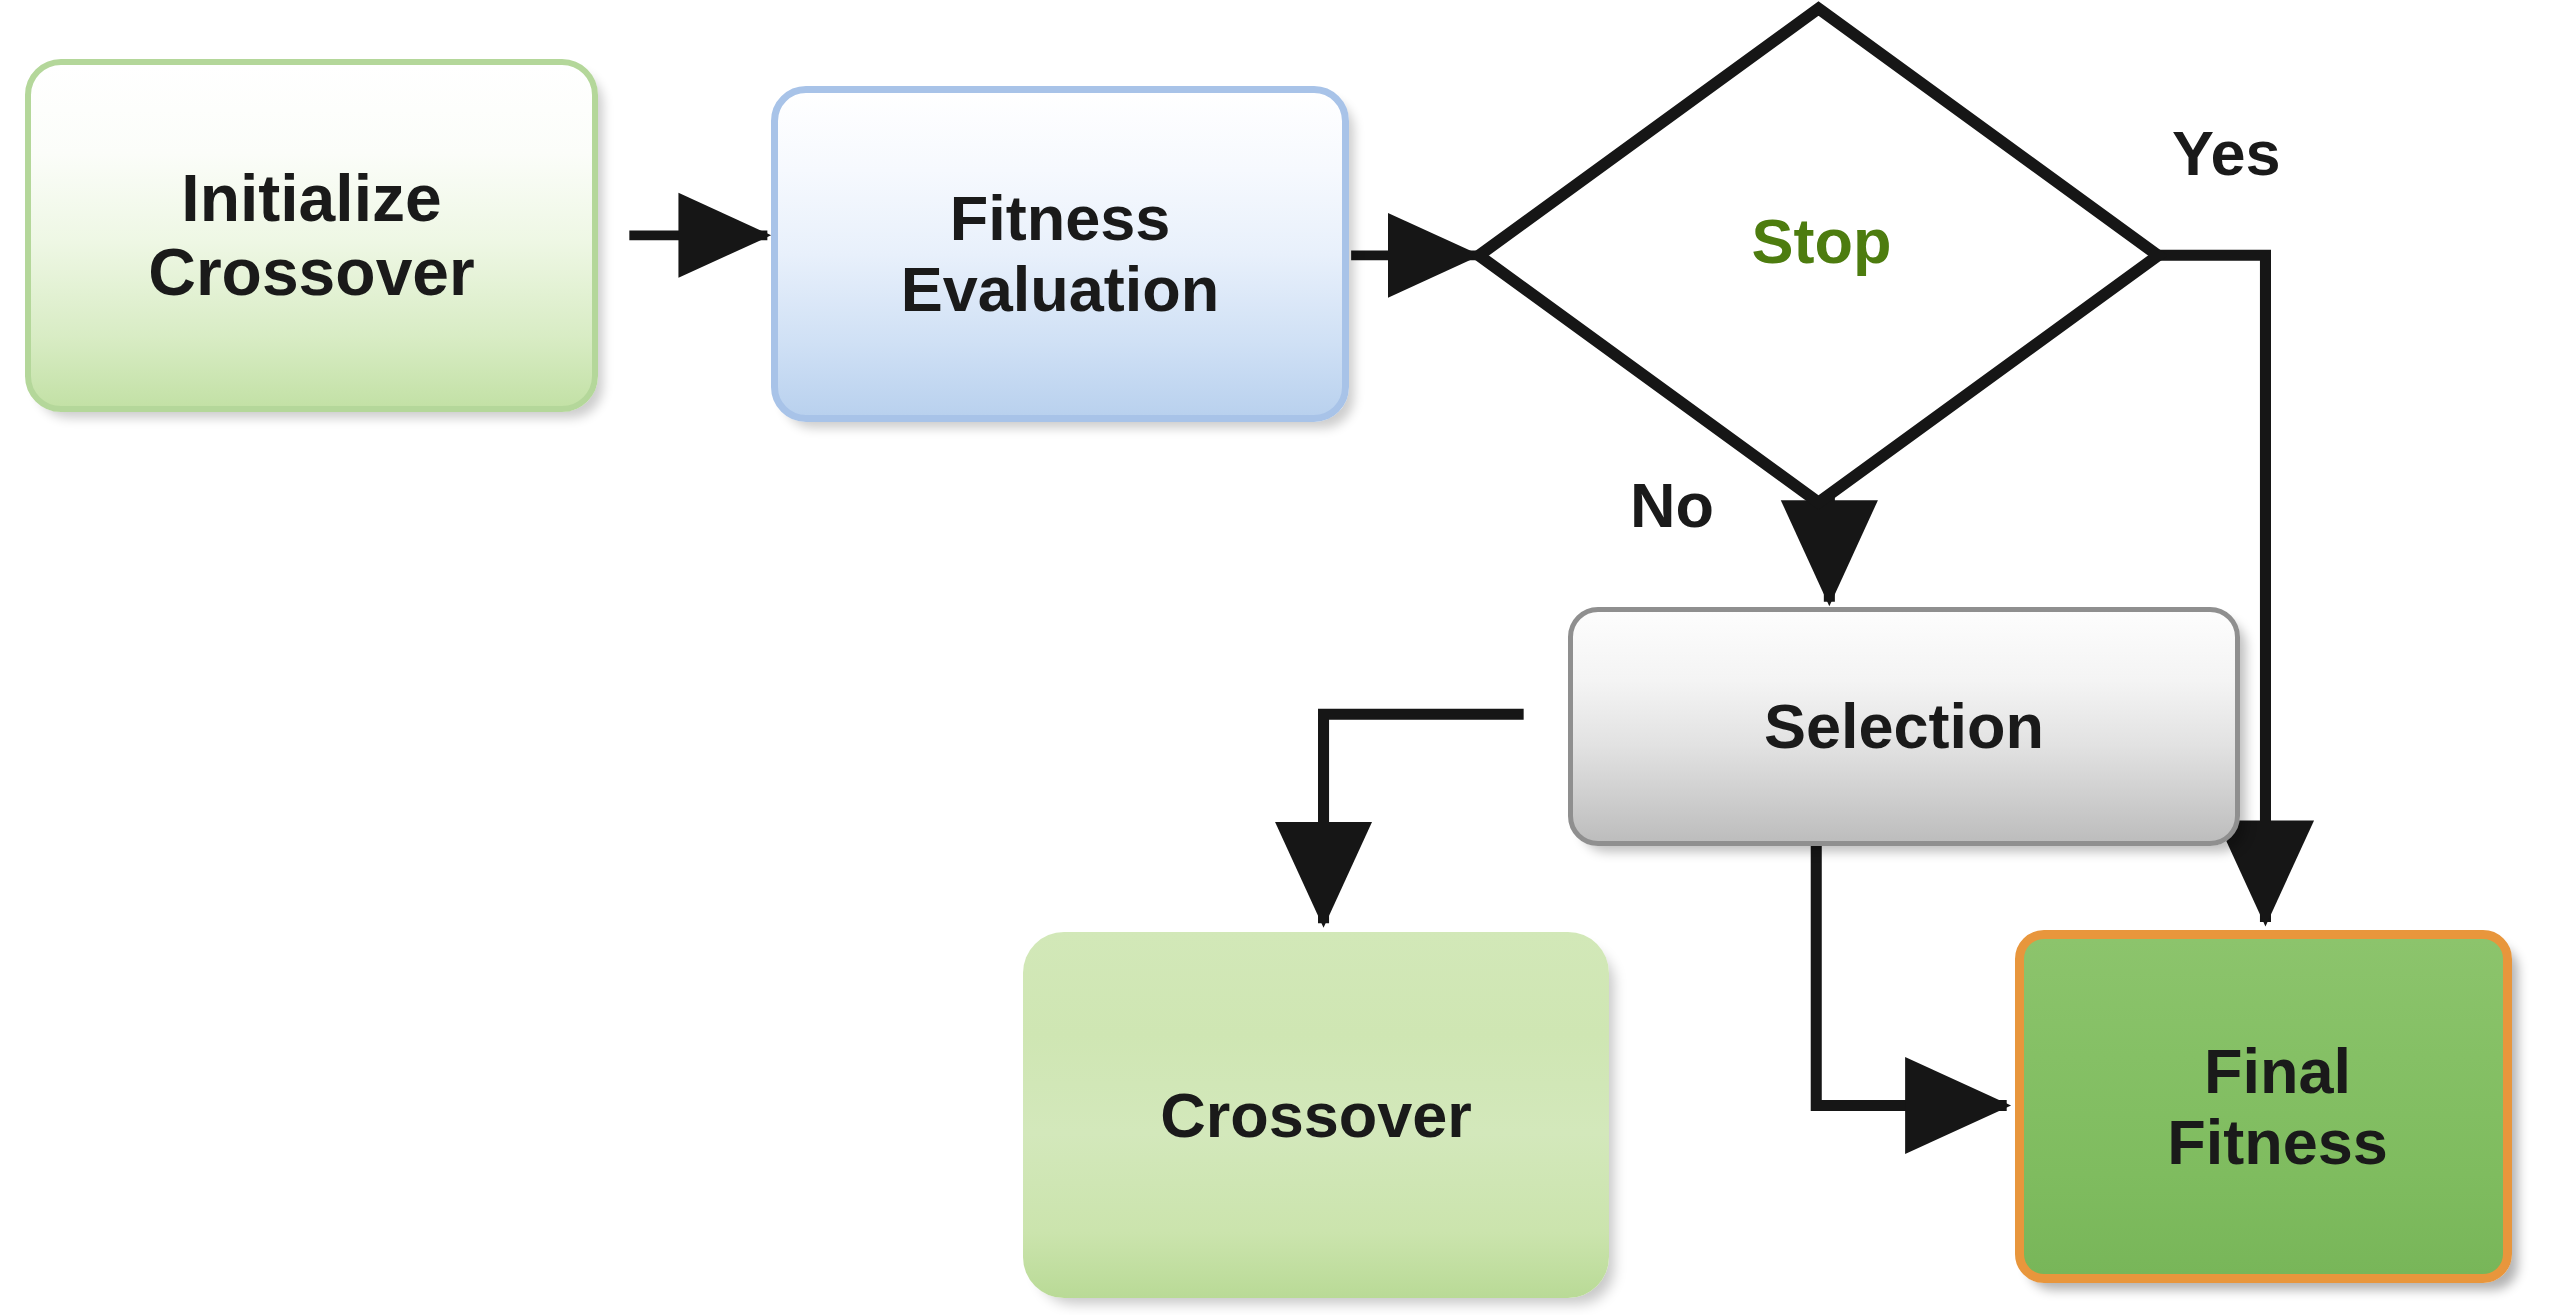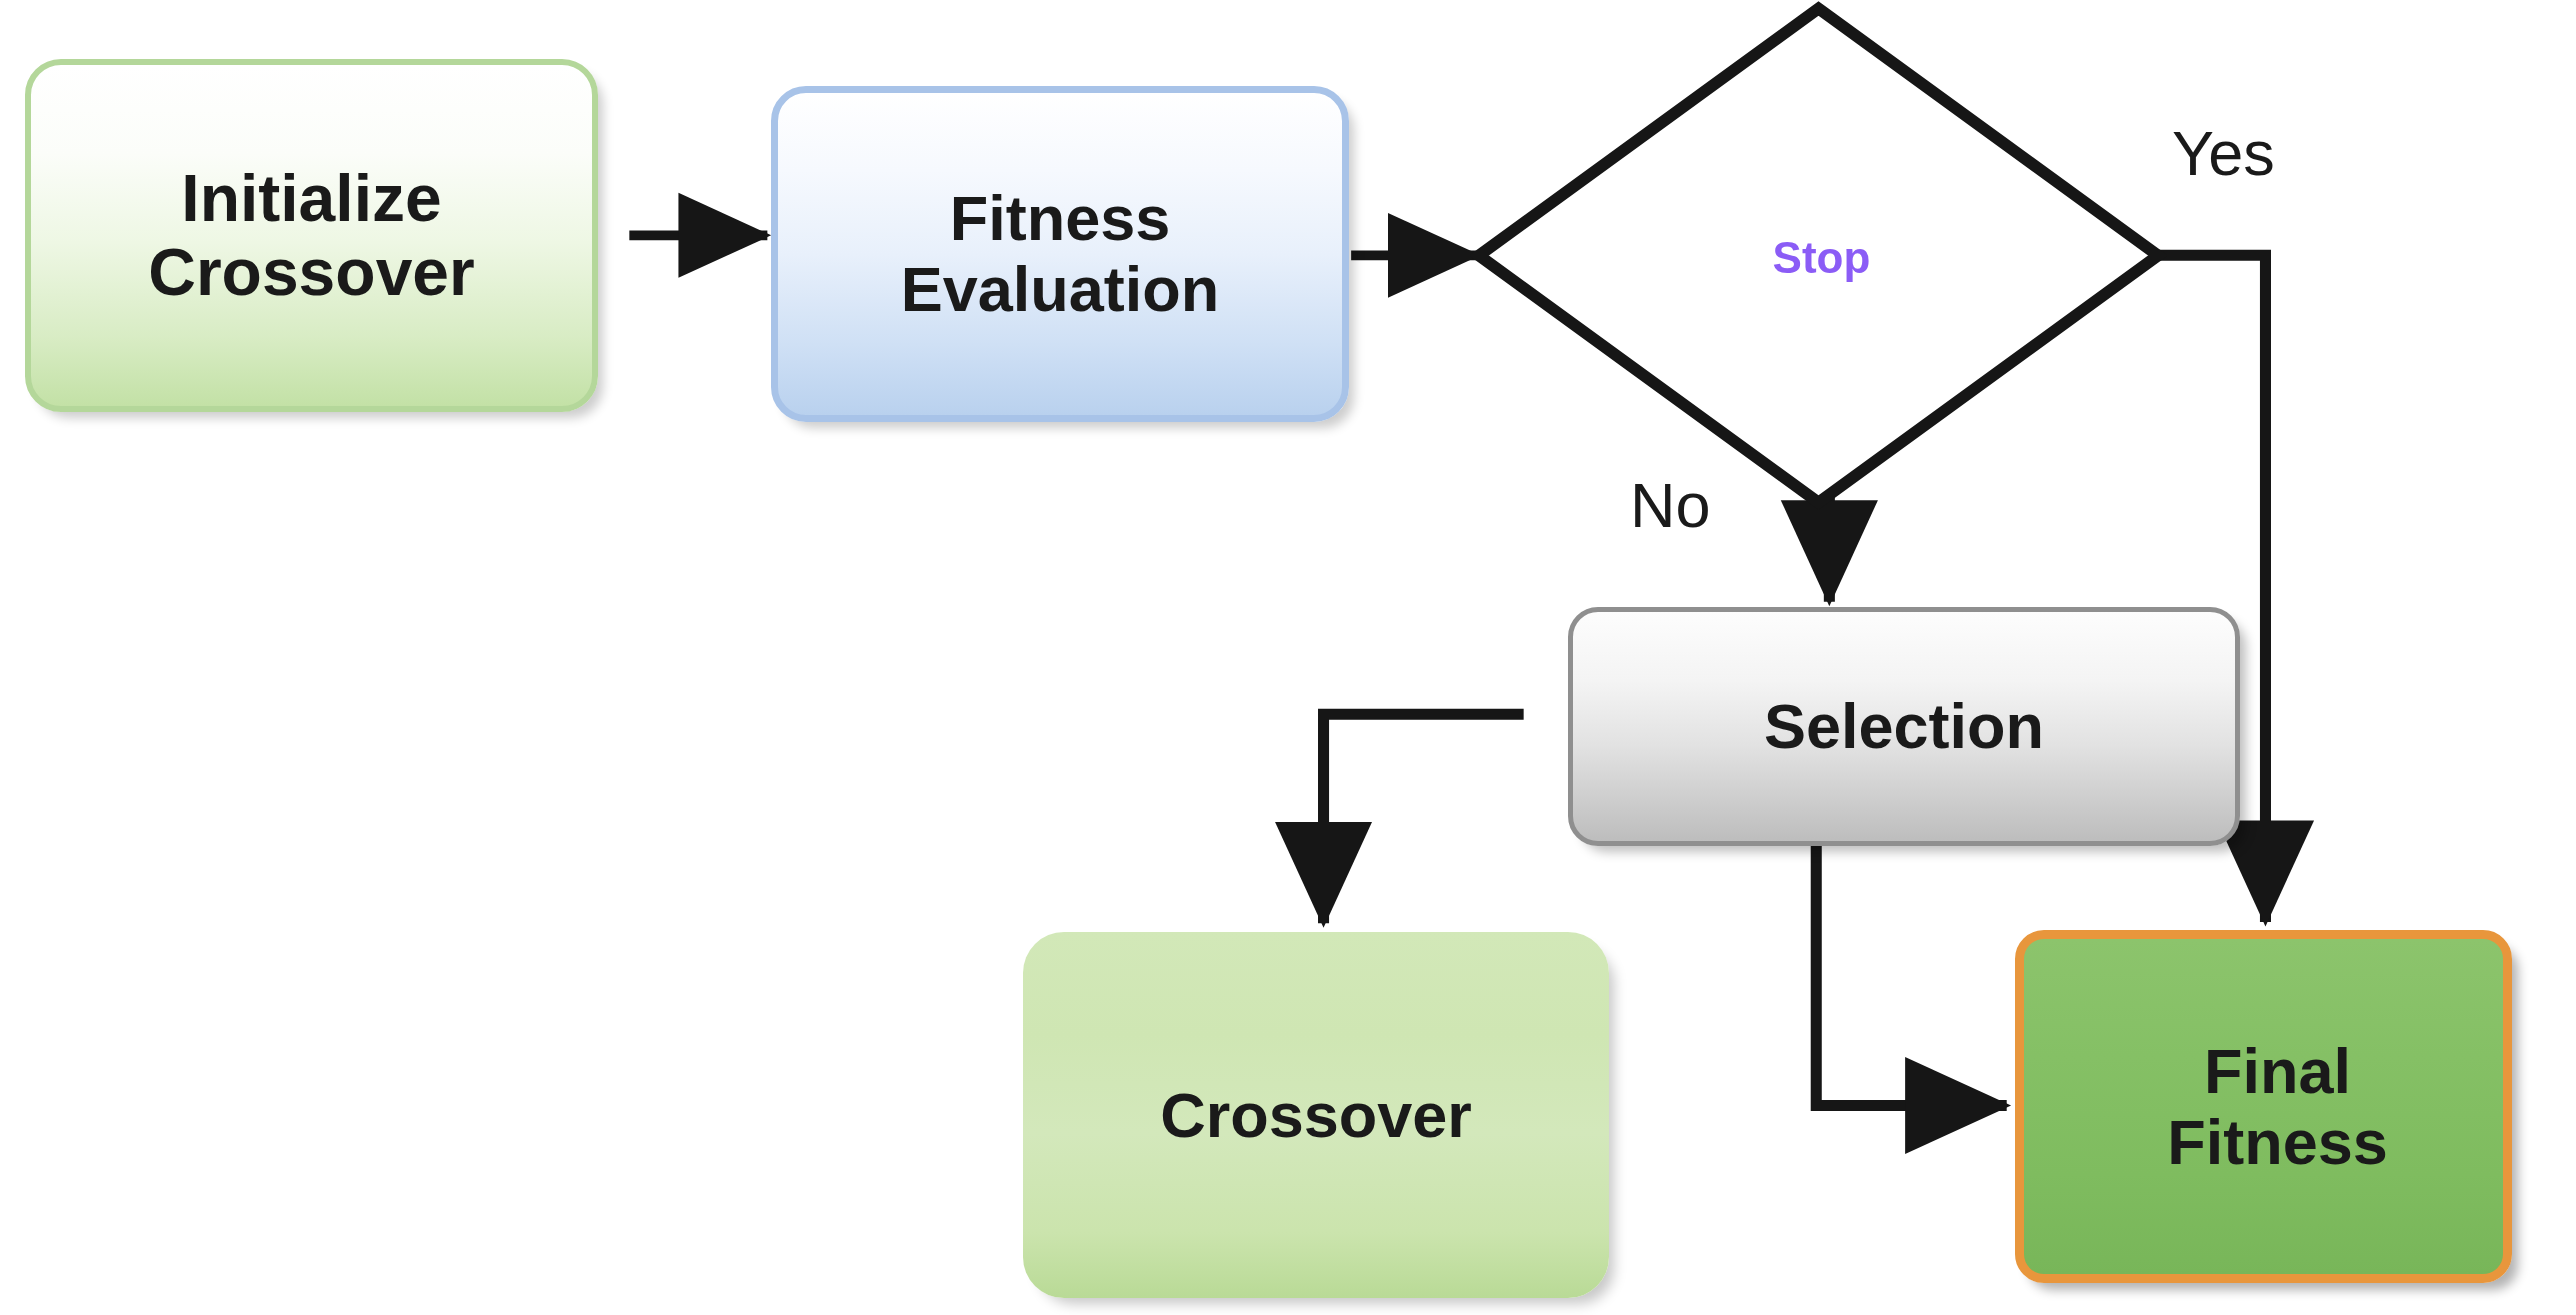--- a/index.html
+++ b/index.html
@@ -71,28 +71,28 @@
     border:9px solid #e8963c;
     background:linear-gradient(to bottom,#8cc46c 0%,#85c065 35%,#7fbc5f 70%,#78b659 100%);
     box-shadow:9.7px 11px 11px -4.1px rgba(0,0,0,0.30);
     font-size:63px;
     padding-left:28px;
   }
 
   
   #diamond-wrap{position:absolute;left:1470px;top:0px;width:697px;height:511px;z-index:5;}
   #diamond-label{
-    position:absolute;left:1642px;top:209px;width:359px;height:97px;
+    position:absolute;left:1642px;top:192px;width:359px;height:97px;
     display:flex;align-items:center;justify-content:center;
-    font-size:44px;font-weight:bold;color:#8b5cf6;z-index:6;
+    font-size:63px;font-weight:bold;color:#4d7c0f;z-index:6;
   }
 
   
   .edge-label{
-    position:absolute;font-weight:normal;color:#1a1a1a;z-index:7;
+    position:absolute;font-weight:bold;color:#1a1a1a;z-index:7;
     font-size:63px;white-space:nowrap;
   }
   #label-yes{left:2172px;top:117px;}
   #label-no{left:1630px;top:469px;}
 
   
   #edges{position:absolute;left:0;top:0;width:2576px;height:1316px;z-index:4;pointer-events:none;}
 </style>
 </head>
 <body>

